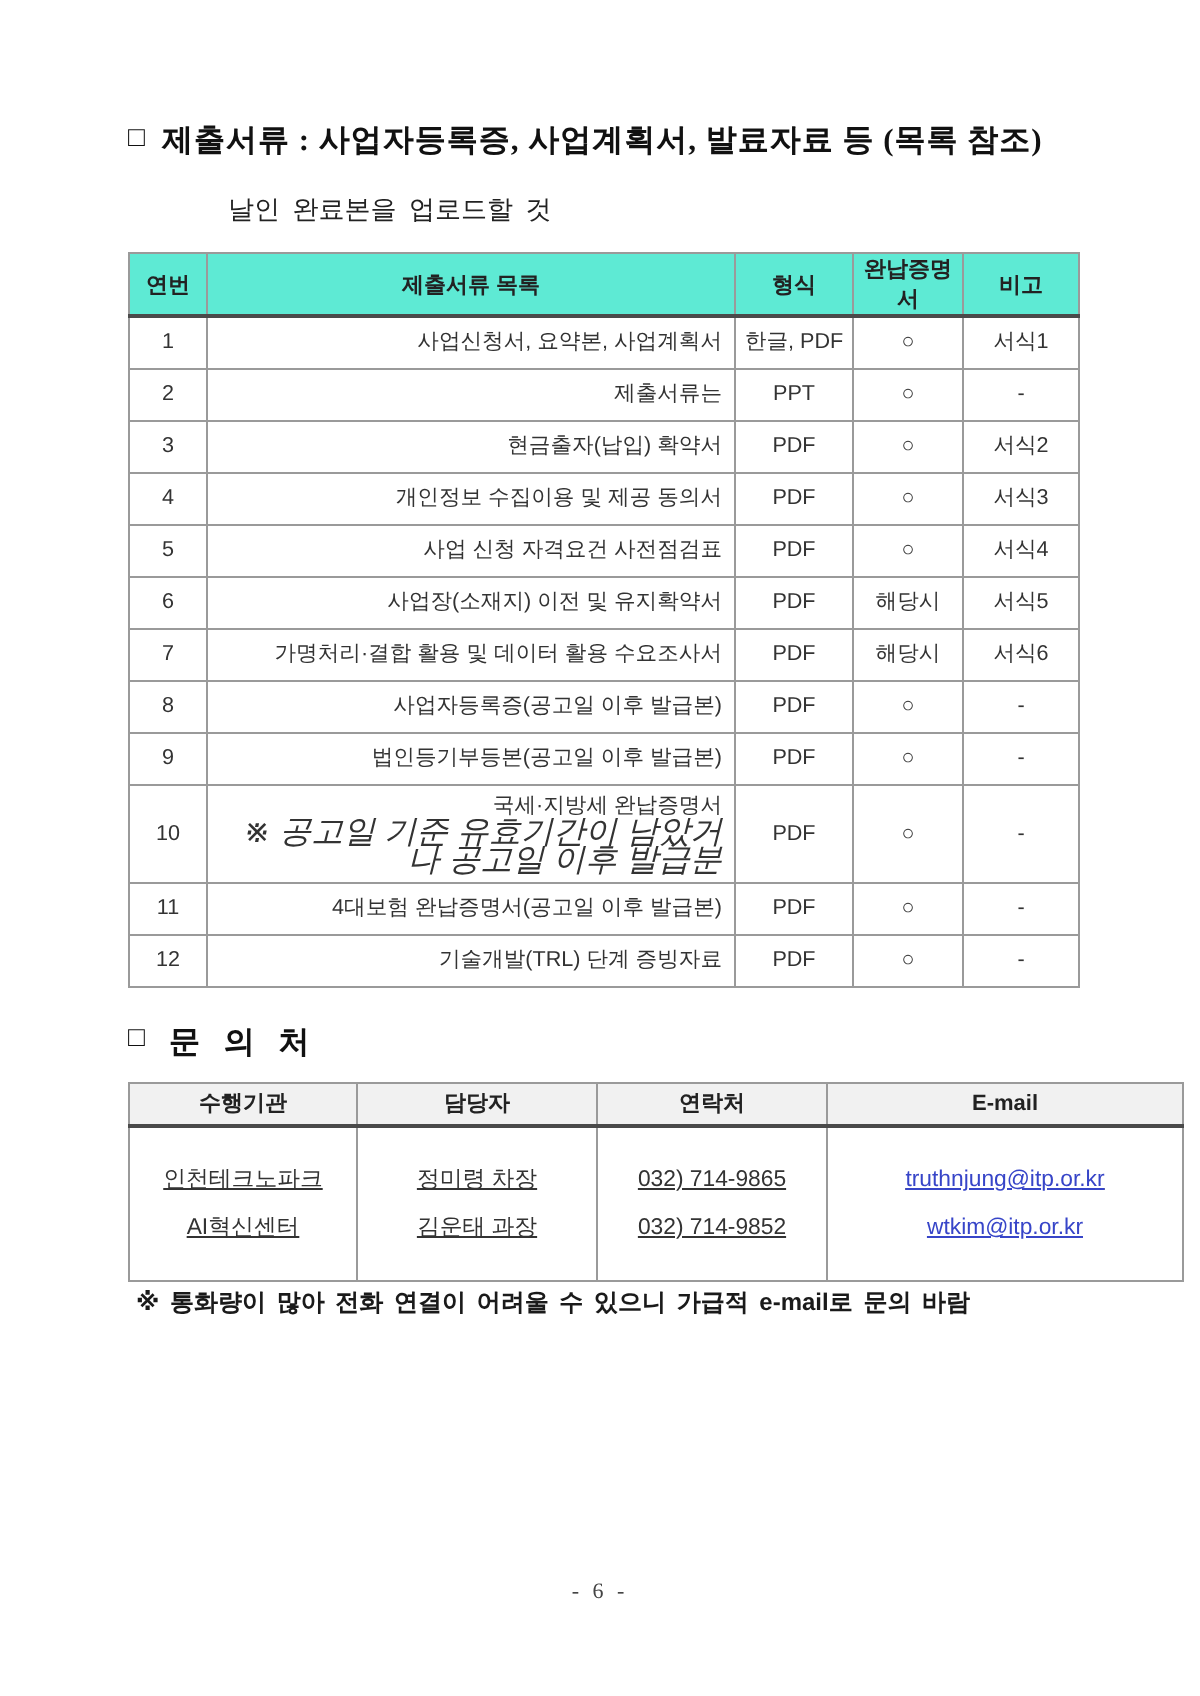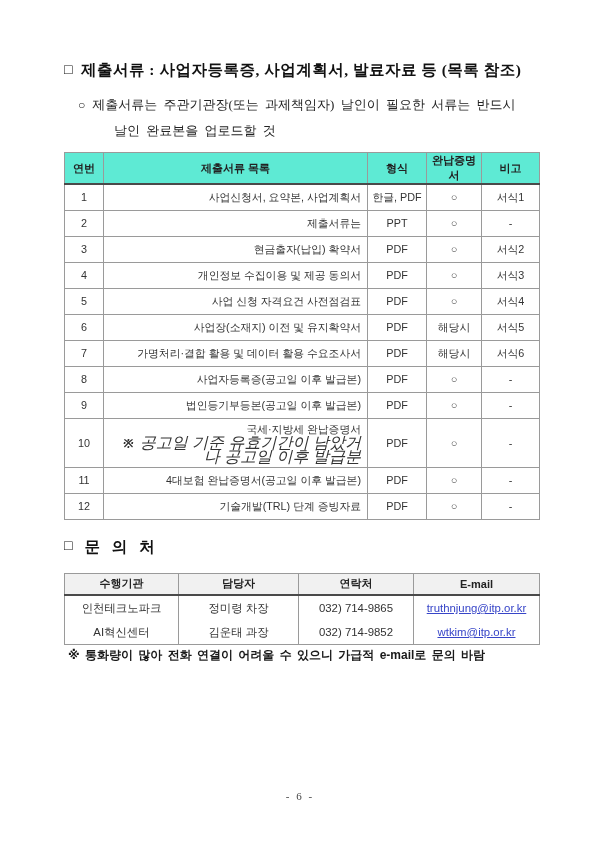--- a/index.html
+++ b/index.html
@@ -70,43 +70,44 @@
     text-align: center;
     vertical-align: middle;
     line-height: 14px;
   }
   .tbl td.cell-name { text-align: right; padding: 3px 6px 3px 9px; }
   .name-sub { font-size: 16px; font-style: italic; }
 
   
   .contact-heading { margin-top: 17px; letter-spacing: 4px; }
   .tbl2 {
-    width: 476px;
-    margin-top: 15px;
+    width: 528px;
+    margin-top: 9px;
     border: 1.6px solid #4a4a4a;
     font-size: 11.4px;
     color: #333;
   }
   .tbl2 th {
     background: #f1f1f1;
     border: 1px solid #9a9a9a;
     border-bottom: 2px solid #4a4a4a;
     font-weight: bold;
     font-size: 11px;
     color: #222;
     height: 22px;
     text-align: center;
     vertical-align: middle;
   }
   .tbl2 td {
     border: 1px solid #9a9a9a;
     text-align: center;
     vertical-align: middle;
-    padding: 0 2px;
+    padding: 14px 2px;
     line-height: 24px;
+    text-decoration: underline;
   }
   .email-link {
     color: #3745c8;
     text-decoration: underline;
     cursor: pointer;
     display: block;
     line-height: 24px;
   }
 
   
@@ -135,23 +136,20 @@
 
 <div class="page">
   <div class="content">
 
     <div class="sec-title">
       <span class="box-marker">□</span>
       <span>제출서류 : 사업자등록증, 사업계획서, 발료자료 등 (목록 참조)</span>
     </div>
 
     <div class="sub-bullet">
-      <div>
-        <span class="circle-marker">○</span><span>제출서류는 주관기관장(또는 과제책임자) 날인이 필요한 서류는 반드시</span>
-      </div>
       <div class="sub-line2">날인 완료본을 업로드할 것</div>
     </div>
 
     <table class="tbl">
       <colgroup>
         <col style="width:39px">
           <col style="width:264px">
           <col style="width:59px">
           <col style="width:55px">
           <col>

